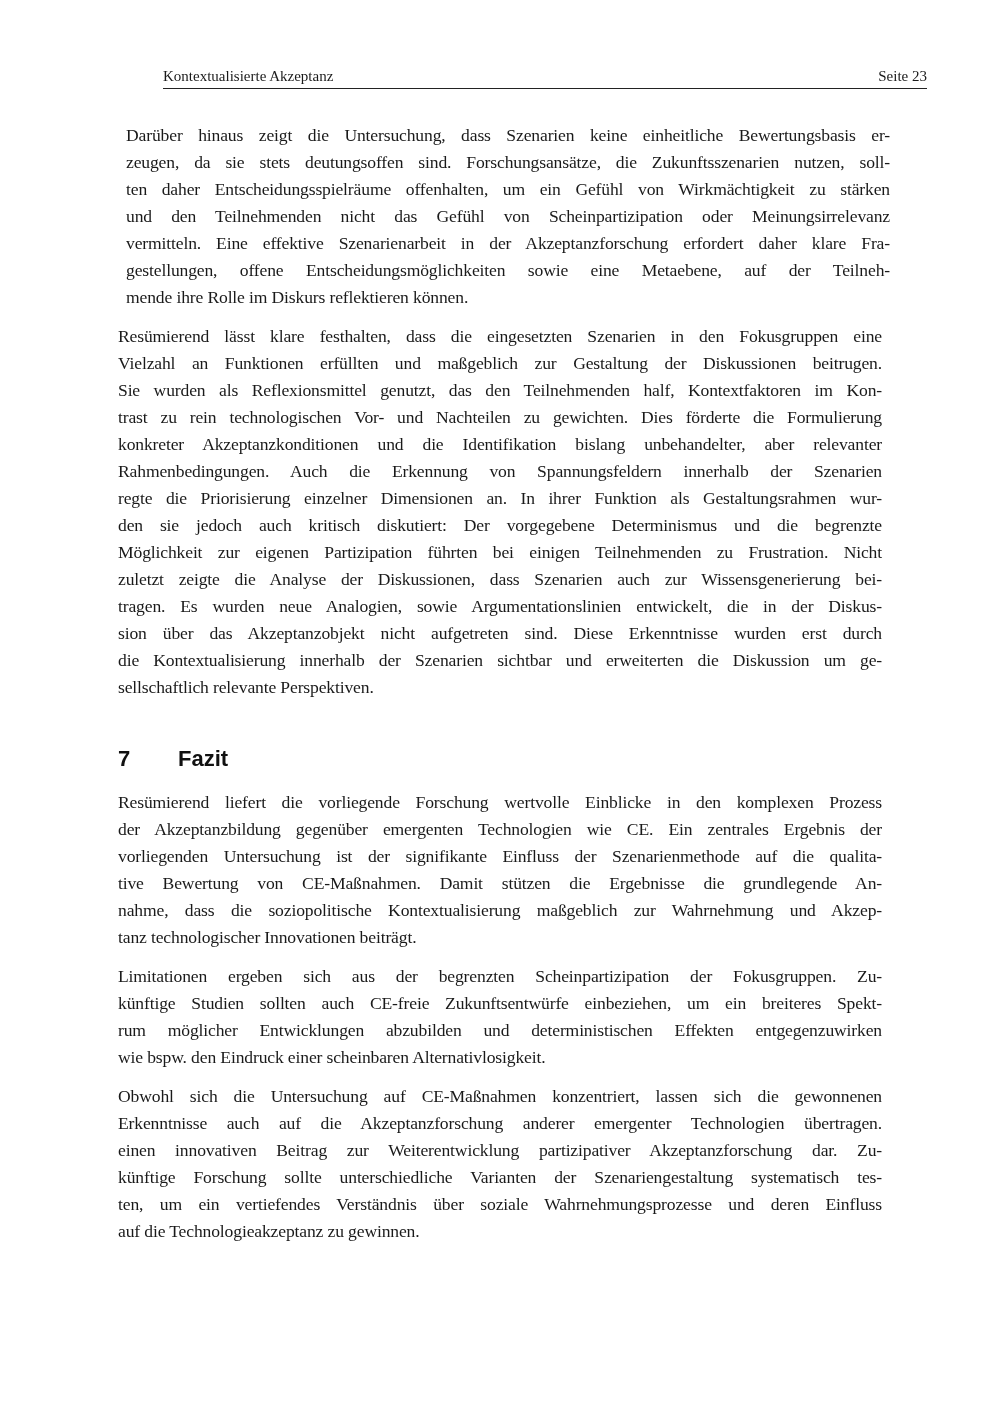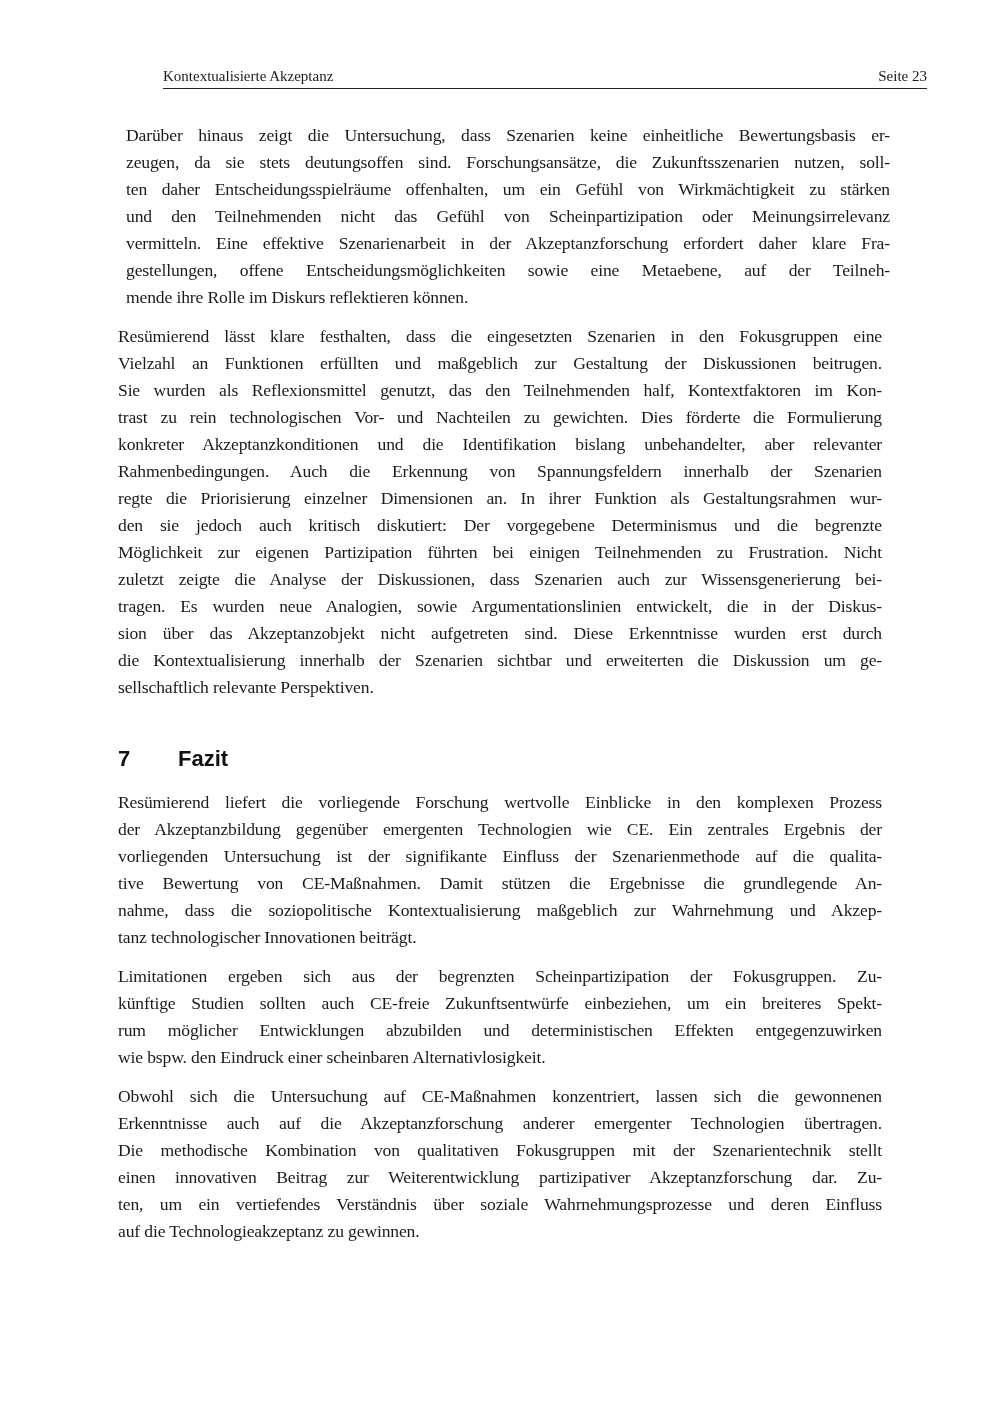--- a/index.html
+++ b/index.html
@@ -114,17 +114,17 @@
 <div class="para" style="top:963px;">
   <span class="line">Limitationen ergeben sich aus der begrenzten Scheinpartizipation der Fokusgruppen. Zu-</span>
   <span class="line">künftige Studien sollten auch CE-freie Zukunftsentwürfe einbeziehen, um ein breiteres Spekt-</span>
   <span class="line">rum möglicher Entwicklungen abzubilden und deterministischen Effekten entgegenzuwirken</span>
   <span class="line last">wie bspw. den Eindruck einer scheinbaren Alternativlosigkeit.</span>
 </div>
 
 <div class="para" style="top:1083px;">
   <span class="line">Obwohl sich die Untersuchung auf CE-Maßnahmen konzentriert, lassen sich die gewonnenen</span>
   <span class="line">Erkenntnisse auch auf die Akzeptanzforschung anderer emergenter Technologien übertragen.</span>
-  <span class="line">Die methodische Kombination von qualitativen Fokusgruppen mit der Szenarientechnik stellt</span>
   <span class="line">einen innovativen Beitrag zur Weiterentwicklung partizipativer Akzeptanzforschung dar. Zu-</span>
+  <span class="line">künftige Forschung sollte unterschiedliche Varianten der Szenariengestaltung systematisch tes-</span>
   <span class="line">ten, um ein vertiefendes Verständnis über soziale Wahrnehmungsprozesse und deren Einfluss</span>
   <span class="line last">auf die Technologieakzeptanz zu gewinnen.</span>
 </div>
 
 </body></html>

